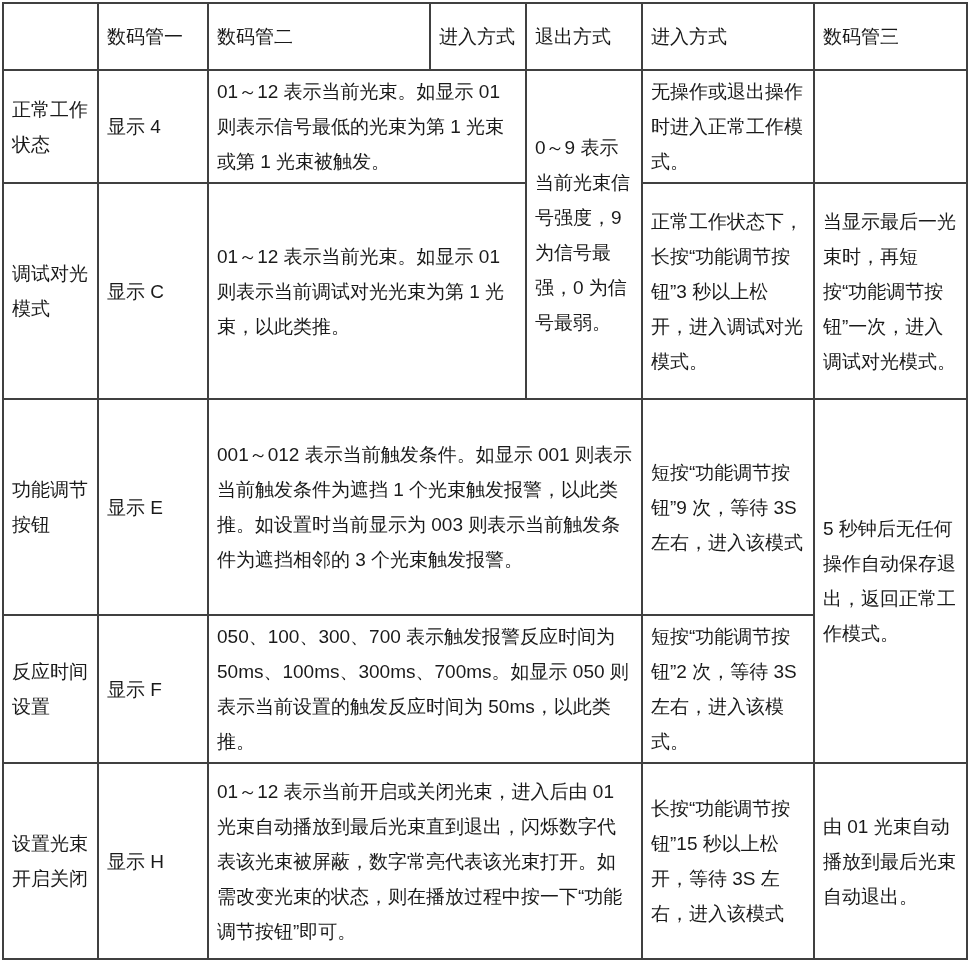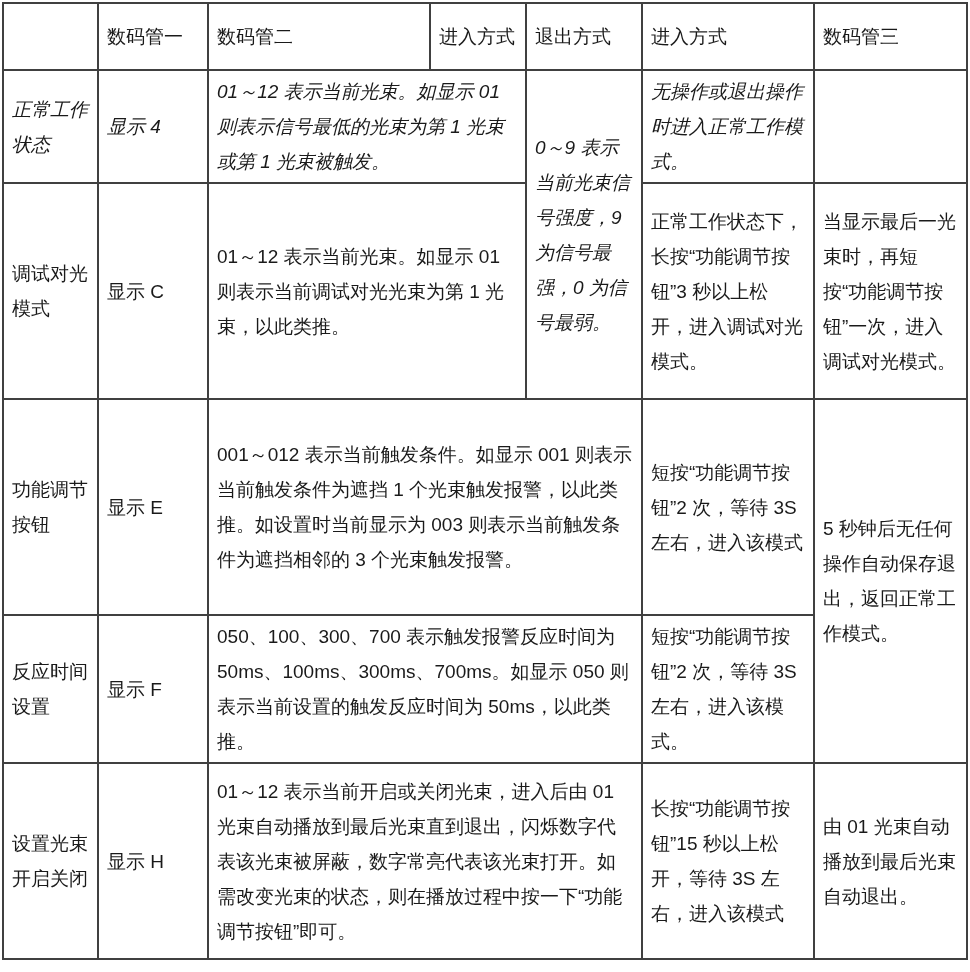--- a/index.html
+++ b/index.html
@@ -24,21 +24,21 @@
     border: 2px solid #404040;
     font-weight: normal;
     text-align: left;
     vertical-align: middle;
     padding: 3px 8px;
     font-size: 19px;
     line-height: 35px;
     overflow-wrap: break-word;
   }
   tr.r-head  { height: 67px; }
-  tr.r-mode1 { height: 100px; font-style: italic; }
+  tr.r-mode1 { height: 100px; }
   tr.r-mode2 { height: 216px; }
   tr.r-mode3 { height: 216px; }
   tr.r-mode4 { height: 147px; }
   tr.r-mode5 { height: 196px; }
 </style>
 </head>
 <body>
 
 <table class="spec">
   <colgroup>
@@ -76,21 +76,21 @@
     <td>显示 C</td>
     <td colspan="2">01～12 表示当前光束。如显示 01 则表示当前调试对光光束为第 1 光束，以此类推。</td>
     <td>正常工作状态下，长按“功能调节按钮”3 秒以上松开，进入调试对光模式。</td>
     <td>当显示最后一光束时，再短按“功能调节按钮”一次，进入调试对光模式。</td>
   </tr>
 
   <tr class="r-mode3">
     <td>功能调节按钮</td>
     <td>显示 E</td>
     <td colspan="3">001～012 表示当前触发条件。如显示 001 则表示当前触发条件为遮挡 1 个光束触发报警，以此类推。如设置时当前显示为 003 则表示当前触发条件为遮挡相邻的 3 个光束触发报警。</td>
-    <td>短按“功能调节按钮”2 次，等待 3S 左右，进入该模式</td>
+    <td>短按“功能调节按钮”9 次，等待 3S 左右，进入该模式</td>
     <td rowspan="2">5 秒钟后无任何操作自动保存退出，返回正常工作模式。</td>
   </tr>
 
   <tr class="r-mode4">
     <td>反应时间设置</td>
     <td>显示 F</td>
     <td colspan="3">050、100、300、700 表示触发报警反应时间为 50ms、100ms、300ms、700ms。如显示 050 则表示当前设置的触发反应时间为 50ms，以此类推。</td>
     <td>短按“功能调节按钮”2 次，等待 3S 左右，进入该模式。</td>
   </tr>
 

